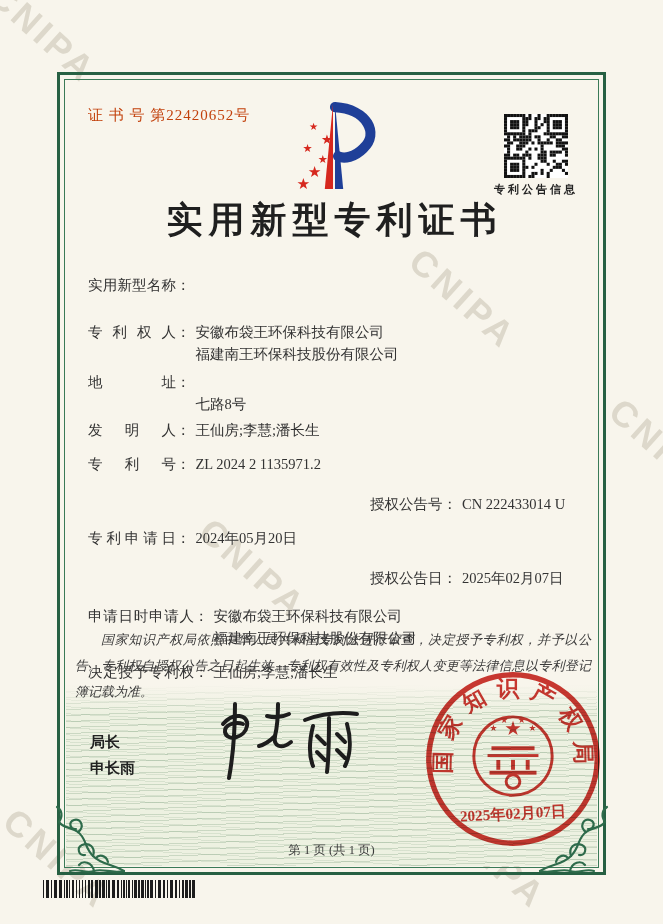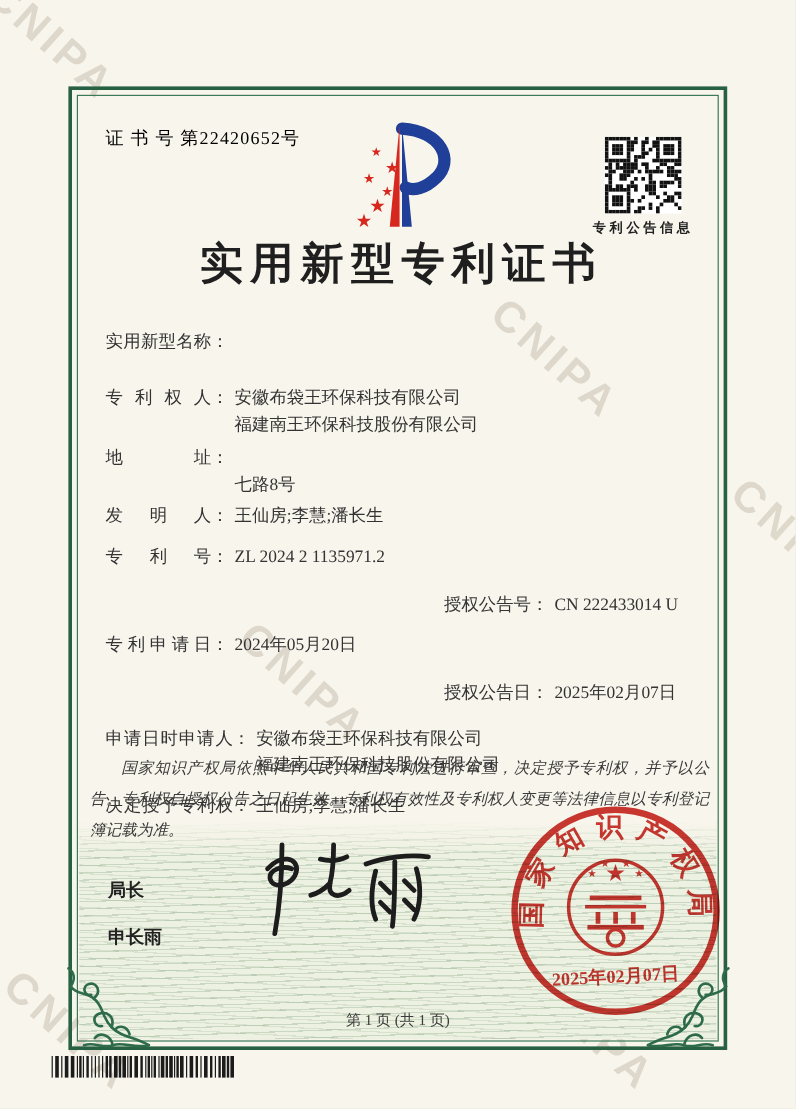--- a/index.html
+++ b/index.html
@@ -31,21 +31,21 @@
       repeating-linear-gradient(183deg, rgba(120,156,122,.18) 0 1px, rgba(0,0,0,0) 1px 7px);
   }
   .band::before {
     content:""; position:absolute; left:0; right:0; top:0; height:28px;
     background:linear-gradient(#f8f5ec, rgba(248,245,236,0));
   }
   .flourish { position:absolute; width:80px; height:80px; }
   .fl-left  { left:50px;  top:799px; }
   .fl-right { left:534px; top:799px; transform:scaleX(-1); }
   
-  .cert-no { position:absolute; left:88px; top:106px; font-size:15px; letter-spacing:1px; color:#000000; }
+  .cert-no { position:absolute; left:88px; top:106px; font-size:15px; letter-spacing:1px; color:#c2410c; }
   .logo { position:absolute; left:281px; top:99px; width:106px; height:94px; }
   .qr { position:absolute; left:504px; top:114px; width:64px; height:64px; background:#fff; }
   .qr-label {
     position:absolute; left:486px; top:182px; width:100px; text-align:center;
     font-size:11px; letter-spacing:3px; color:#222; font-weight:700;
   }
   .title {
     position:absolute; left:0; right:0; top:196px; text-align:center;
     font-size:36px; font-weight:700; letter-spacing:6px; padding-left:6px; color:#1f1f1f;
   }
@@ -66,21 +66,21 @@
   .mb25{margin-bottom:25px}.mb12{margin-bottom:12px}.mb16{margin-bottom:16px}
   .mb6{margin-bottom:6px}.mb4{margin-bottom:4px}.mb1{margin-bottom:12px}
   
   .declaration {
     position:absolute; left:75px; top:627px; width:516px;
     font-size:13px; line-height:26px; text-align:justify; text-indent:2em;
     font-style:italic; color:#3a3a3a;
   }
   
   .signoff { position:absolute; left:90px; top:733px; font-family:"Liberation Sans","DejaVu Sans",sans-serif; font-size:15px; font-weight:600; color:#222; }
-  .signoff .name { margin-top:20px; }
+  .signoff .name { margin-top:7px; }
   .signature { position:absolute; left:205px; top:694px; width:170px; height:92px; }
   .seal { position:absolute; left:420px; top:666px; width:186px; height:186px; opacity:.9; mix-blend-mode:multiply; }
   .footer { position:absolute; left:0; right:0; top:842px; text-align:center; font-size:12.5px; color:#3c3c3c; }
   .barcode { position:absolute; left:43px; top:880px; width:156px; height:18px; font-size:0; }
   .barcode i { display:inline-block; height:18px; background:#1c1c1c; }
   .barcode s { display:inline-block; height:18px; }
 </style>
 </head>
 <body>
 

